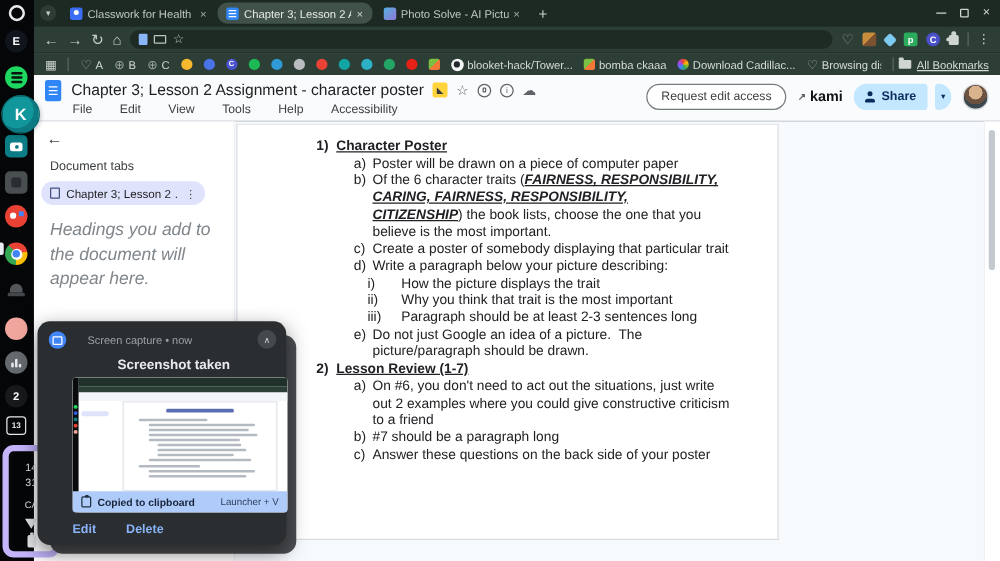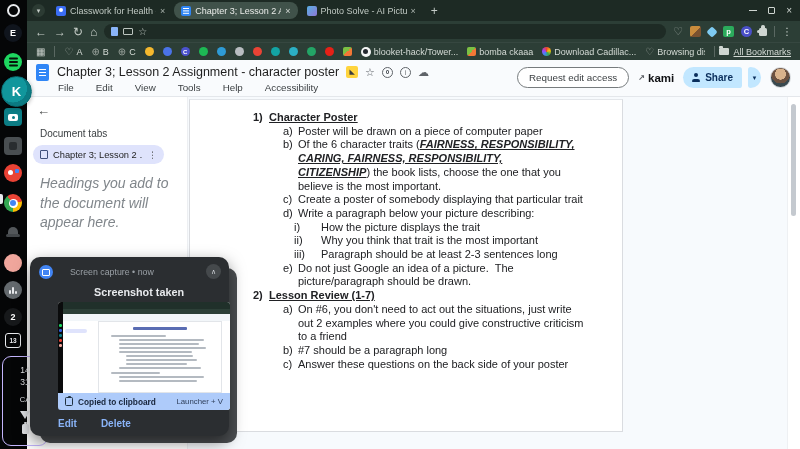--- a/index.html
+++ b/index.html
@@ -21,21 +21,21 @@
   .teal-in{width:10px;height:7px;background:#fff;border-radius:2px;display:flex;align-items:center;justify-content:center;}
   .teal-dot{width:3px;height:3px;border-radius:50%;background:#0c7d85;}
   .gray-in{width:8px;height:8px;background:rgba(25,28,30,.65);border-radius:2px;}
   .red-w{position:absolute;left:4px;top:6px;width:5px;height:5px;border-radius:50%;background:#fff;}
   .red-b{position:absolute;right:3px;top:5px;width:4px;height:4px;border-radius:1px;background:#4285f4;}
   .hat-dome{position:absolute;left:4px;top:3px;width:10px;height:7px;background:#53575a;border-radius:5px 5px 0 0;}
   .hat-brim{position:absolute;left:2px;top:10px;width:14px;height:3px;background:#43474a;border-radius:2px;}
   .eq{display:flex;align-items:flex-end;gap:1.5px;height:7px;}
   .eq i{display:block;width:1.8px;background:#e8eaed;border-radius:1px;}
   .cal{border:1.5px solid #e8eaed;border-radius:3px;background:transparent;font-size:6.5px;font-weight:bold;color:#e8eaed;width:16px;height:15px;left:5px;border-radius:3px;display:flex;align-items:center;justify-content:center;}
-  .status-box{position:absolute;left:2px;top:356px;width:46px;height:90px;border:1px solid #c4b5fd;border-radius:9px;
+  .status-box{position:absolute;left:2px;top:356px;width:46px;height:90px;border:5px solid #c4b5fd;border-radius:9px;
     display:flex;flex-direction:column;align-items:center;justify-content:flex-start;padding-top:8px;gap:1px;}
   .status-box .t{font-size:8.5px;color:#e8eaed;line-height:11px;}
   .wifi{width:0;height:0;border-left:5px solid transparent;border-right:5px solid transparent;border-top:8px solid #e8eaed;margin-top:5px;}
   .batt{width:7px;height:10px;background:#e8eaed;border-radius:1.5px;margin-top:4px;position:relative;}
   .batt::before{content:"";position:absolute;top:-2px;left:2px;width:3px;height:2px;background:#e8eaed;border-radius:1px;}
 
   
   .browser{position:absolute;left:27px;top:0;width:773px;height:449px;display:flex;flex-direction:column;}
 
   .tabstrip{height:21px;background:#1d2a24;display:flex;align-items:center;padding-left:5px;flex:none;}

